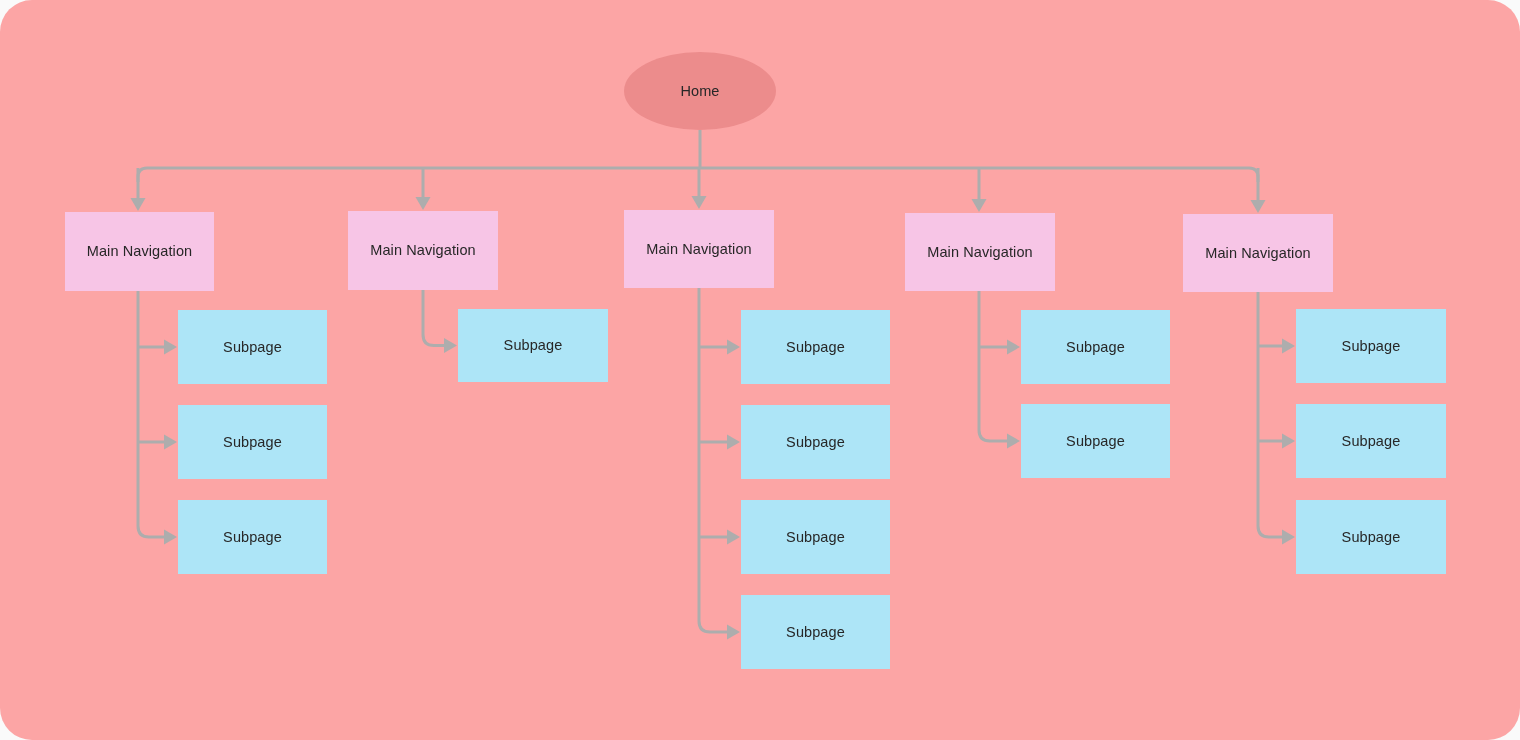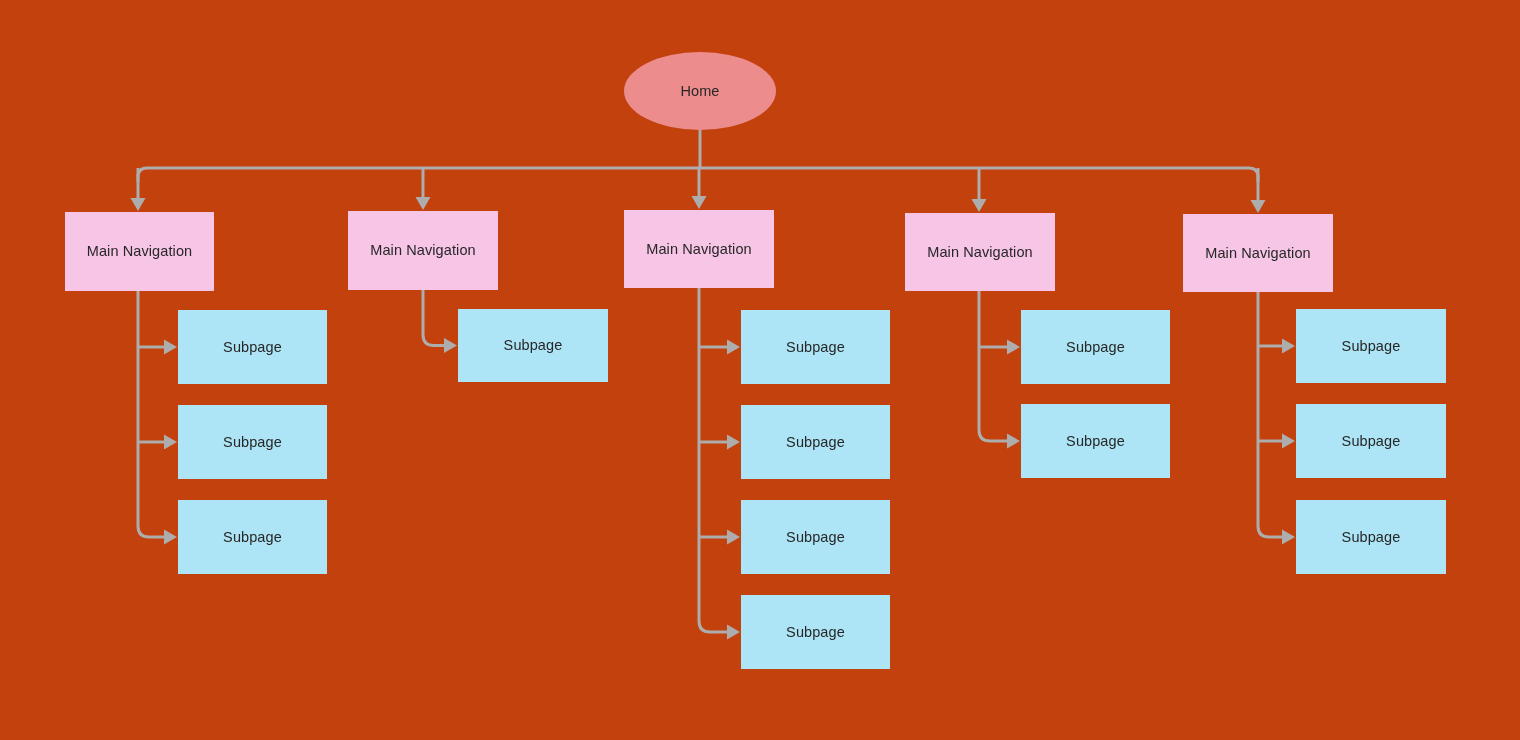--- a/index.html
+++ b/index.html
@@ -11,21 +11,22 @@
   body {
     width: 1520px;
     height: 740px;
     overflow: hidden;
     font-family: "Liberation Sans", "DejaVu Sans", sans-serif;
   }
   #diagram-canvas {
     position: relative;
     width: 1520px;
     height: 740px;
-    background: #c2410c;
+    background: #fca5a5;
+    border-radius: 32px;
   }
   #diagram-svg {
     position: absolute;
     left: 0;
     top: 0;
     width: 1520px;
     height: 740px;
     display: block;
   }
   .node-label {

